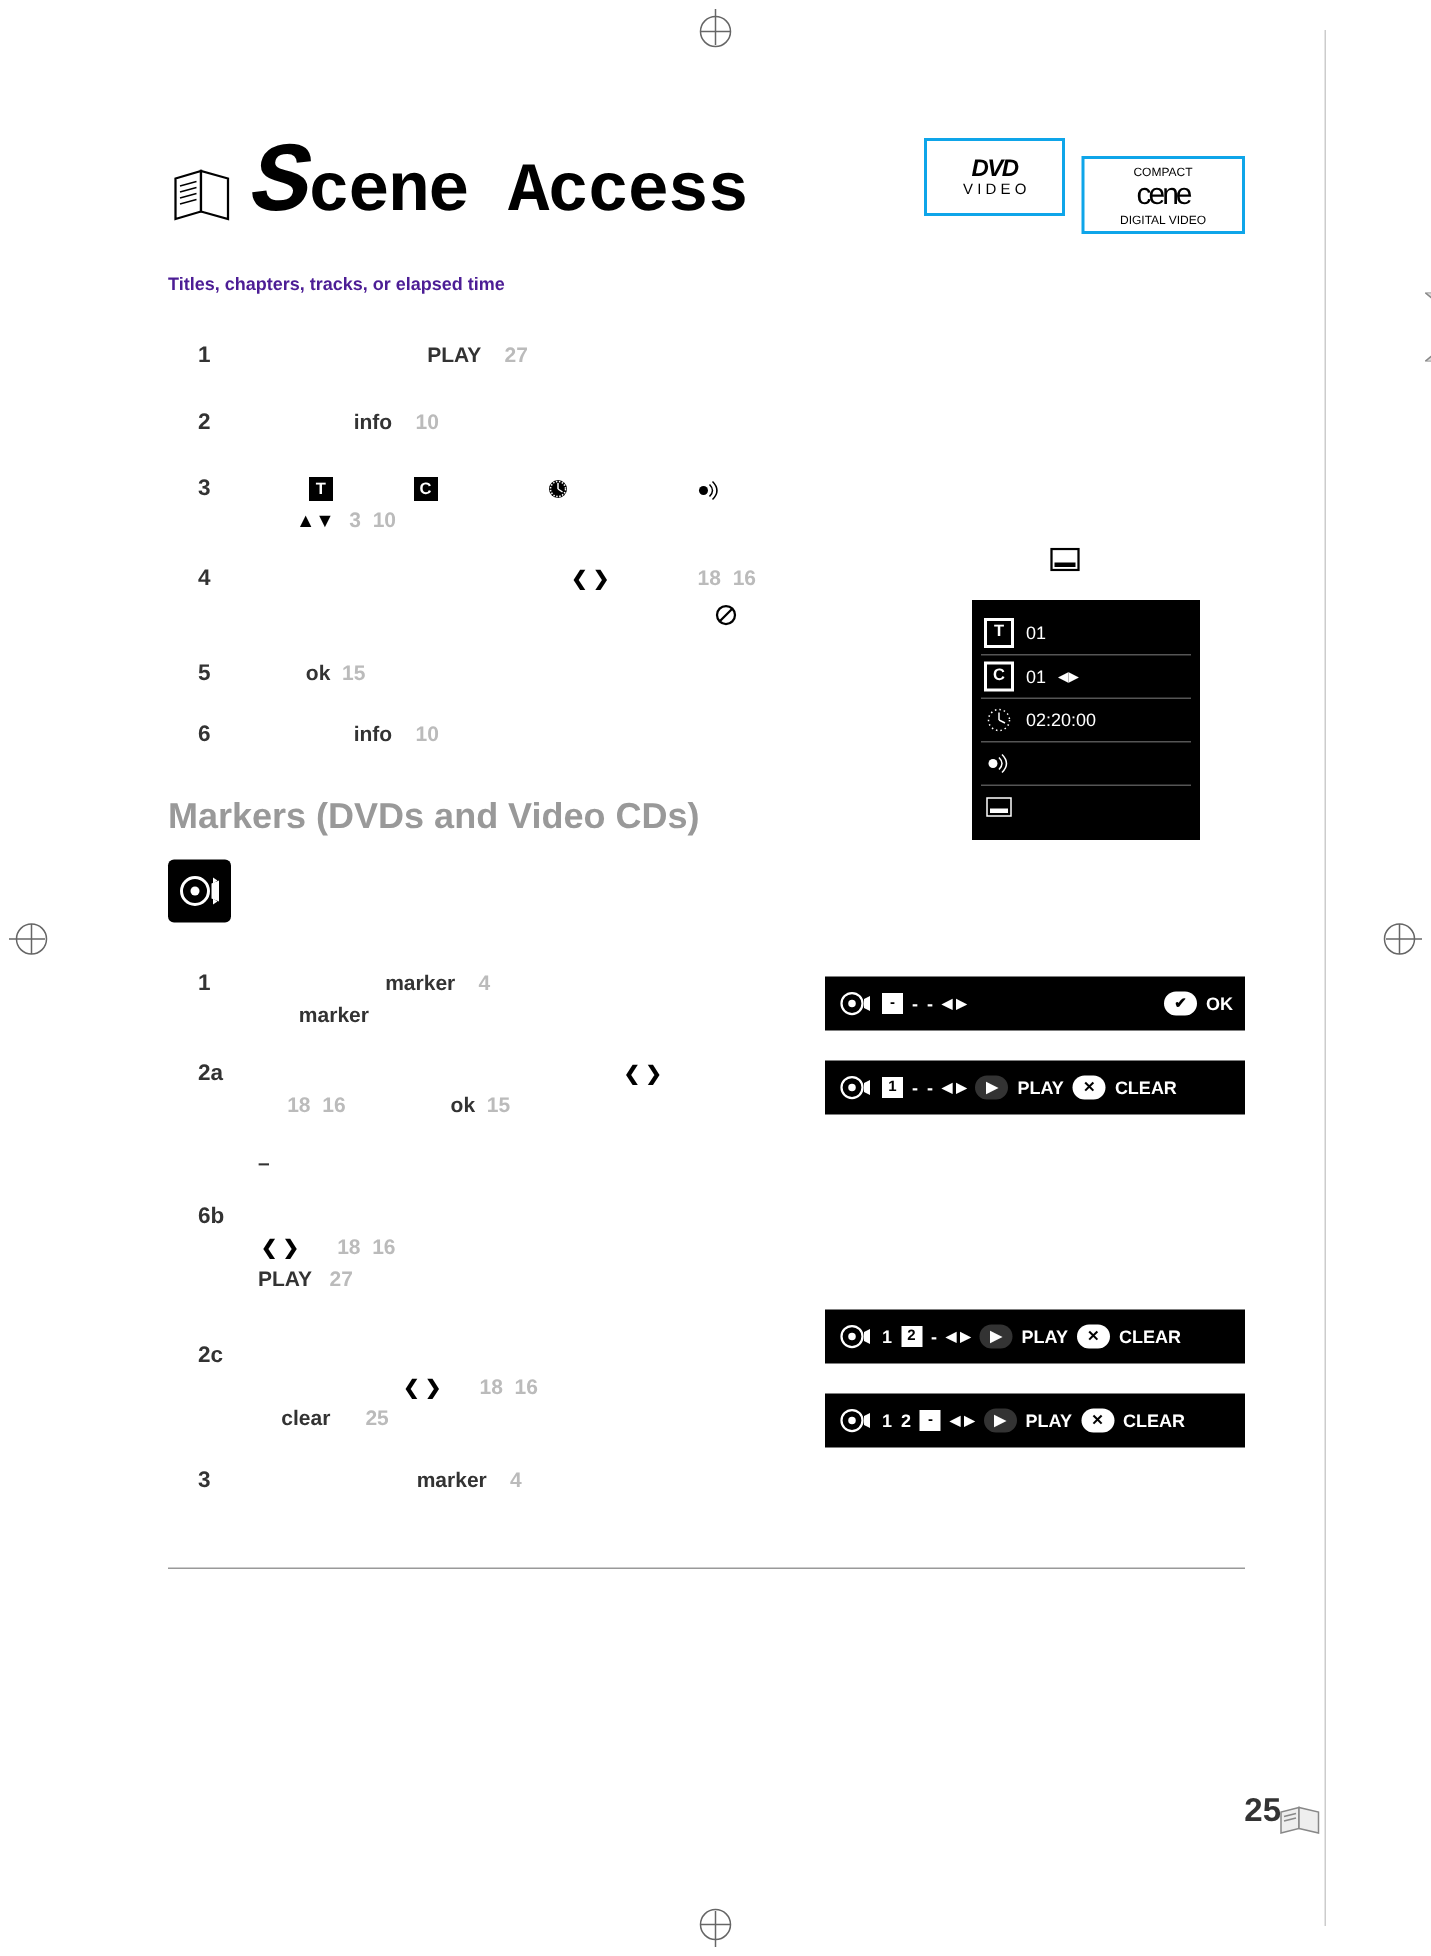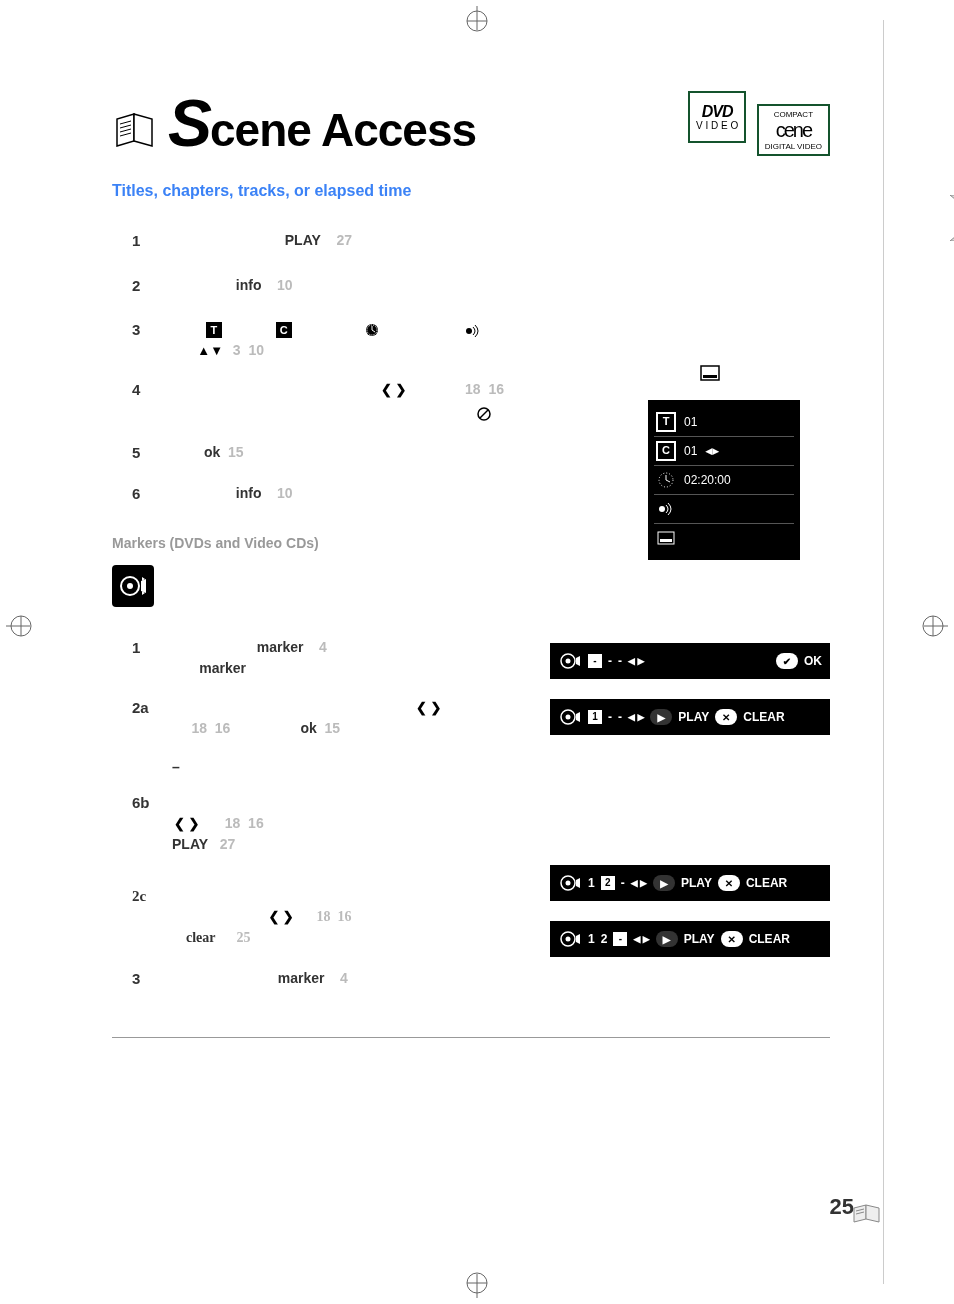--- a/index.html
+++ b/index.html
@@ -28,56 +28,56 @@
     display: flex;
     align-items: flex-end;
   }
   .book-icon {
     width: 50px;
     height: 50px;
     margin-right: 6px;
   }
   .book-icon svg { width:100%; height:100%; }
   .big-title {
-    font-family: Liberation Sans, sans-serif;
+    font-family: Liberation Mono, monospace;
     font-size: 46px;
     font-weight: bold;
     letter-spacing: -1px;
     line-height: 1;
   }
   .big-S {
     font-size: 66px;
     font-style: italic;
     letter-spacing: -2px;
     display: inline-block;
     vertical-align: baseline;
   }
   .logo-box {
-    border: 2px solid #14532d;
+    border: 2px solid #0ea5e9;
     display: inline-flex;
     align-items: center;
     justify-content: center;
-    padding: 4px 6px;
+    padding: 4px 24px;
     margin-left: 6px;
     height: 40px;
   }
   .dvd-logo { font-size: 10px; text-align:center; line-height:1.1; }
   .dvd-logo b { font-size: 16px; font-style: italic; letter-spacing: -1px;}
   .cd-logo { font-size: 8px; text-align:center; }
   .cd-logo .disc { font-size: 20px; letter-spacing:-2px; }
 
   .subtitle {
-    font-size: 16px;
+    font-size: 12px;
     font-weight: bold;
-    color: #3b82f6;
+    color: #4c1d95;
     margin-top: 26px;
     margin-bottom: 30px;
   }
   .subtitle2 {
-    font-size: 14px;
+    font-size: 24px;
     font-weight: bold;
     color: #999;
     margin-top: 30px;
     margin-bottom: 10px;
   }
 
   .steps { position: relative; }
   .step-row {
     display: flex;
     align-items: flex-start;
@@ -398,21 +398,21 @@
         <div class="step-num"></div>
         <div class="step-body"><span class="kw">–</span></div>
       </div>
       <div class="step-row">
         <div class="step-num">6b</div>
         <div class="step-body">xxxxxxxxxxxxxxxxxxxxxxxxxxxxxxxxx<br>
         <span class="arrows">❮ ❯</span>&nbsp;&nbsp;&nbsp;&nbsp;&nbsp; <span class="gkw">18</span>&nbsp; <span class="gkw">16</span>
         <br><span class="kw">PLAY</span>&nbsp;&nbsp; <span class="gkw">27</span>
         </div>
       </div>
-      <div class="step-row" style="margin-top:30px;font-family:Liberation Serif, serif;">
+      <div class="step-row" style="margin-top:30px;">
         <div class="step-num">2c</div>
         <div class="step-body">xxxxxxxxxxxxxxxxxxxxxxxxxxxxxx<br>
         xxxxxxxxxxxxx <span class="arrows">❮ ❯</span>&nbsp;&nbsp;&nbsp;&nbsp;&nbsp; <span class="gkw">18</span>&nbsp; <span class="gkw">16</span>
         <br>&nbsp;&nbsp;&nbsp;&nbsp;<span class="kw">clear</span>&nbsp;&nbsp;&nbsp;&nbsp;&nbsp; <span class="gkw">25</span>
         </div>
       </div>
       <div class="step-row" style="margin-top:20px;">
         <div class="step-num">3</div>
         <div class="step-body">xxxxxxxxxxxxxx &nbsp;<span class="kw">marker</span>&nbsp;&nbsp;&nbsp; <span class="gkw">4</span></div>
       </div>

